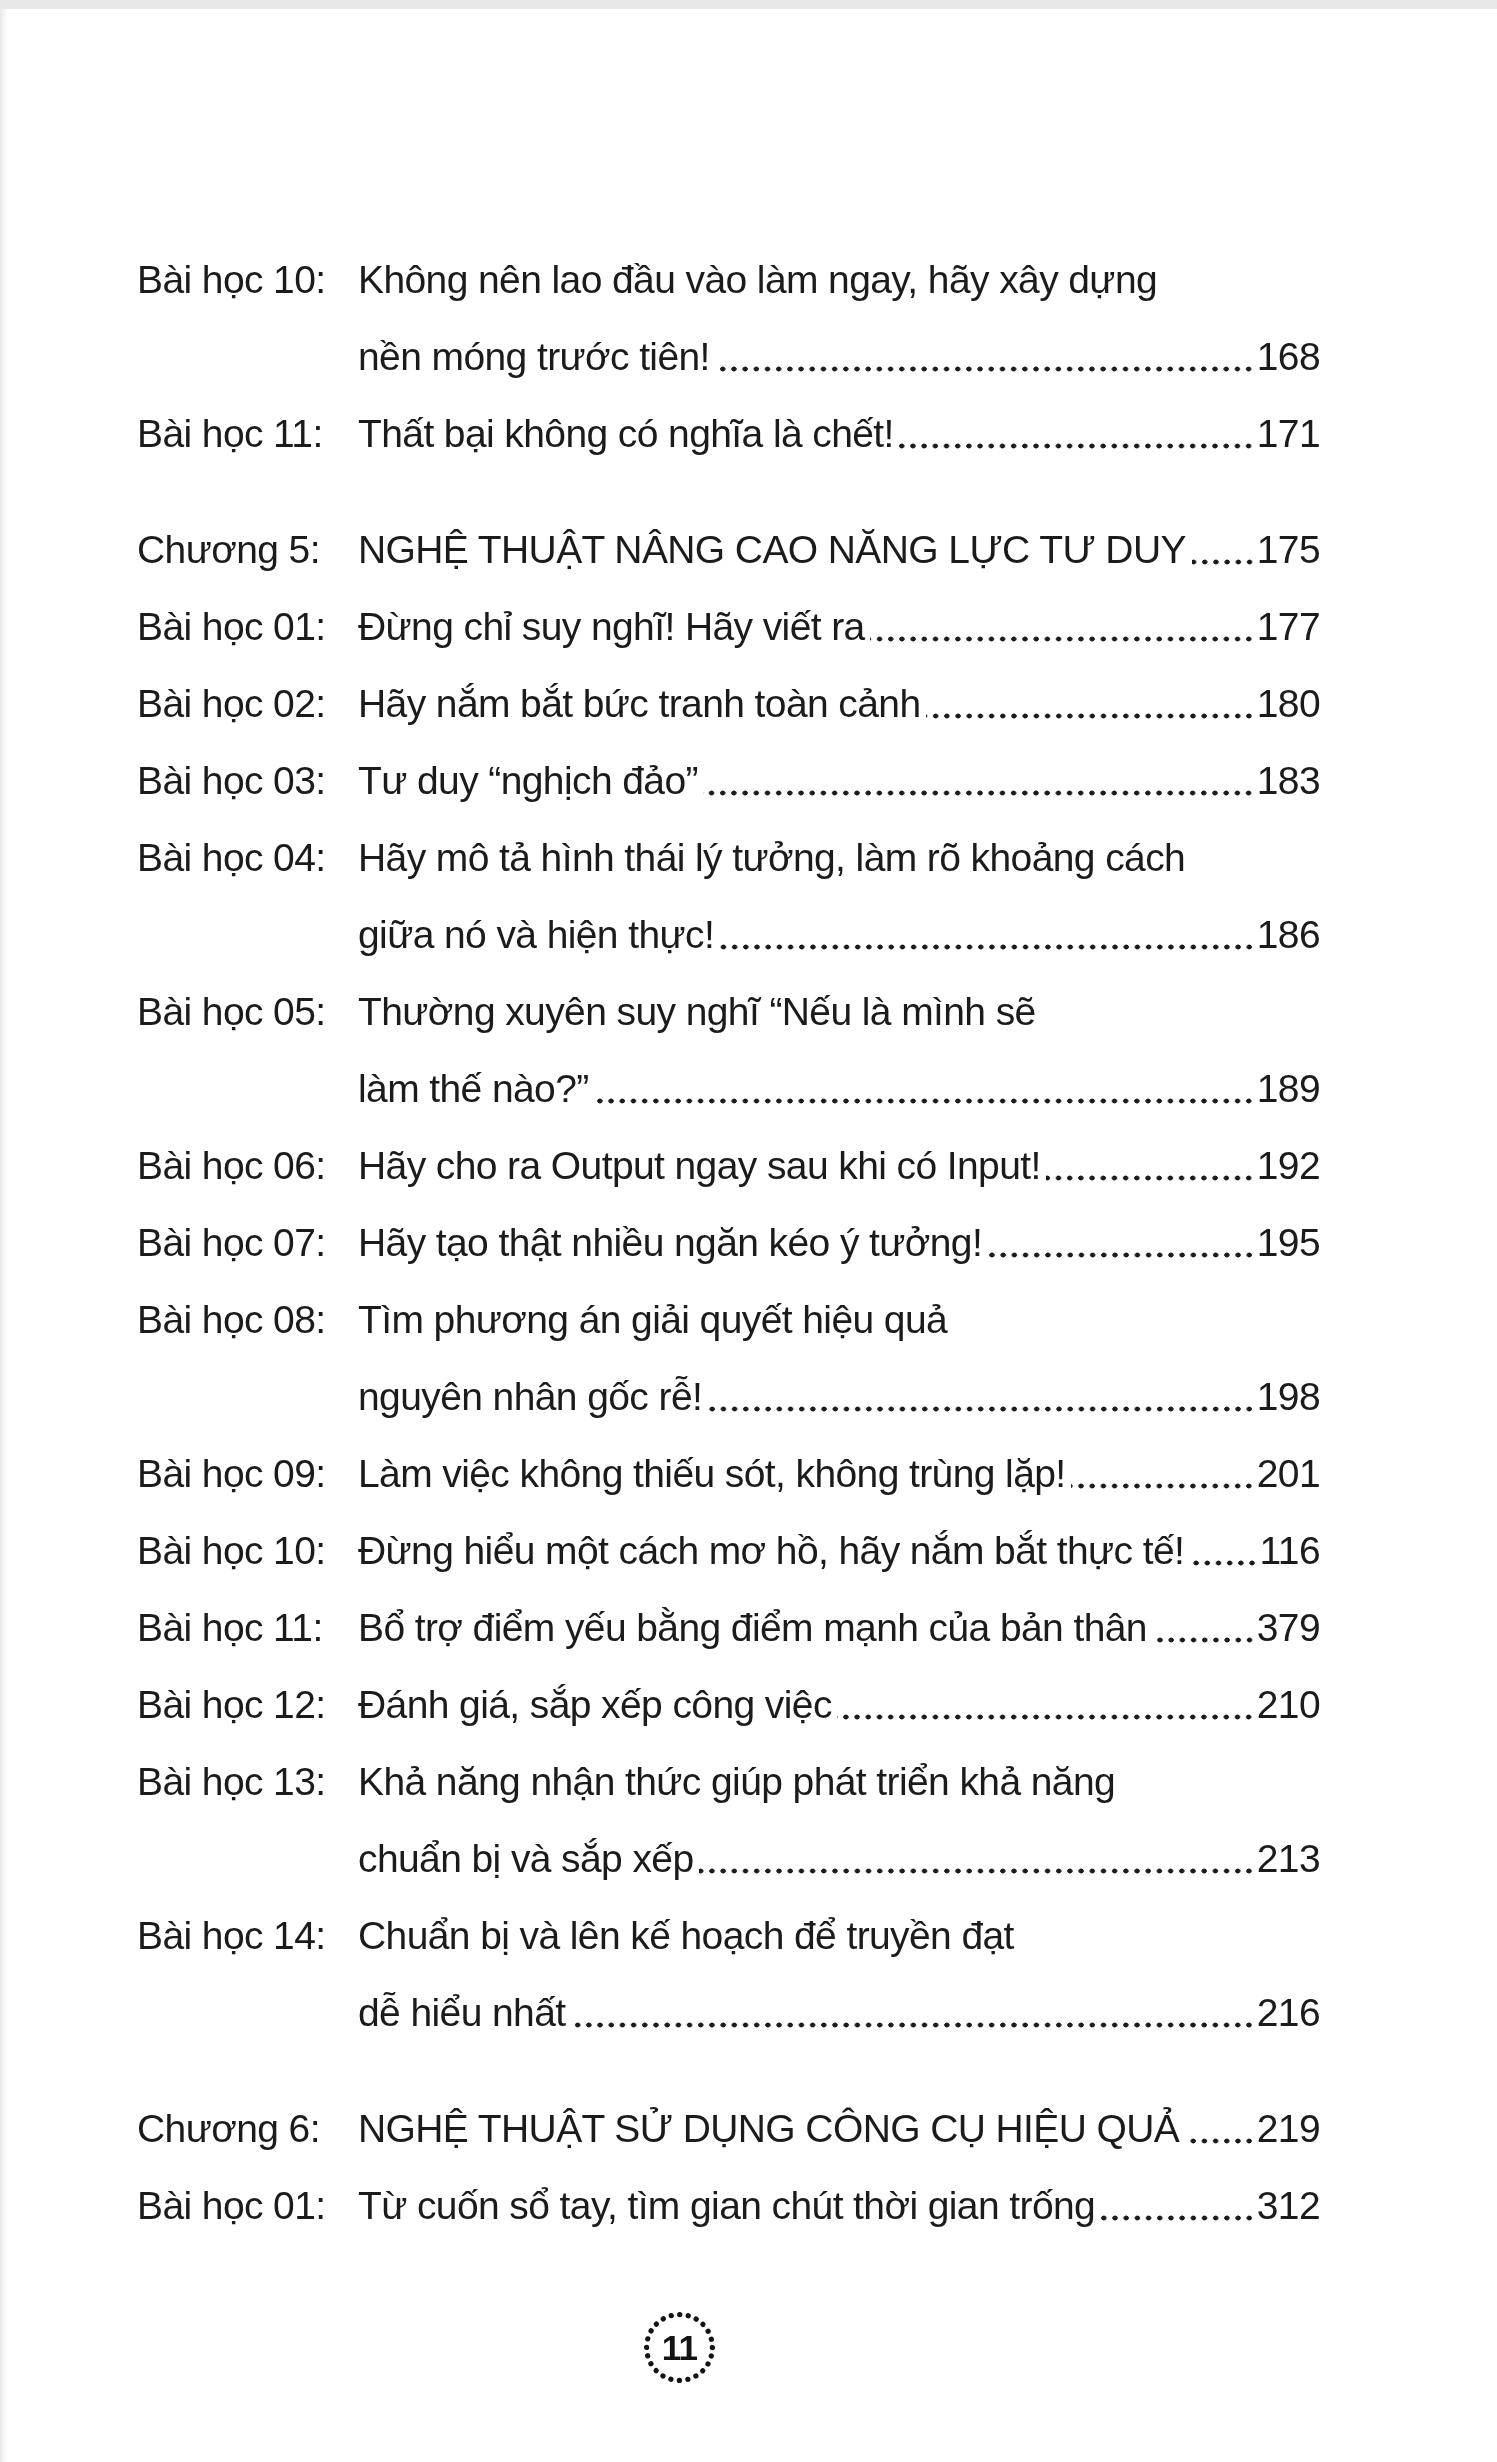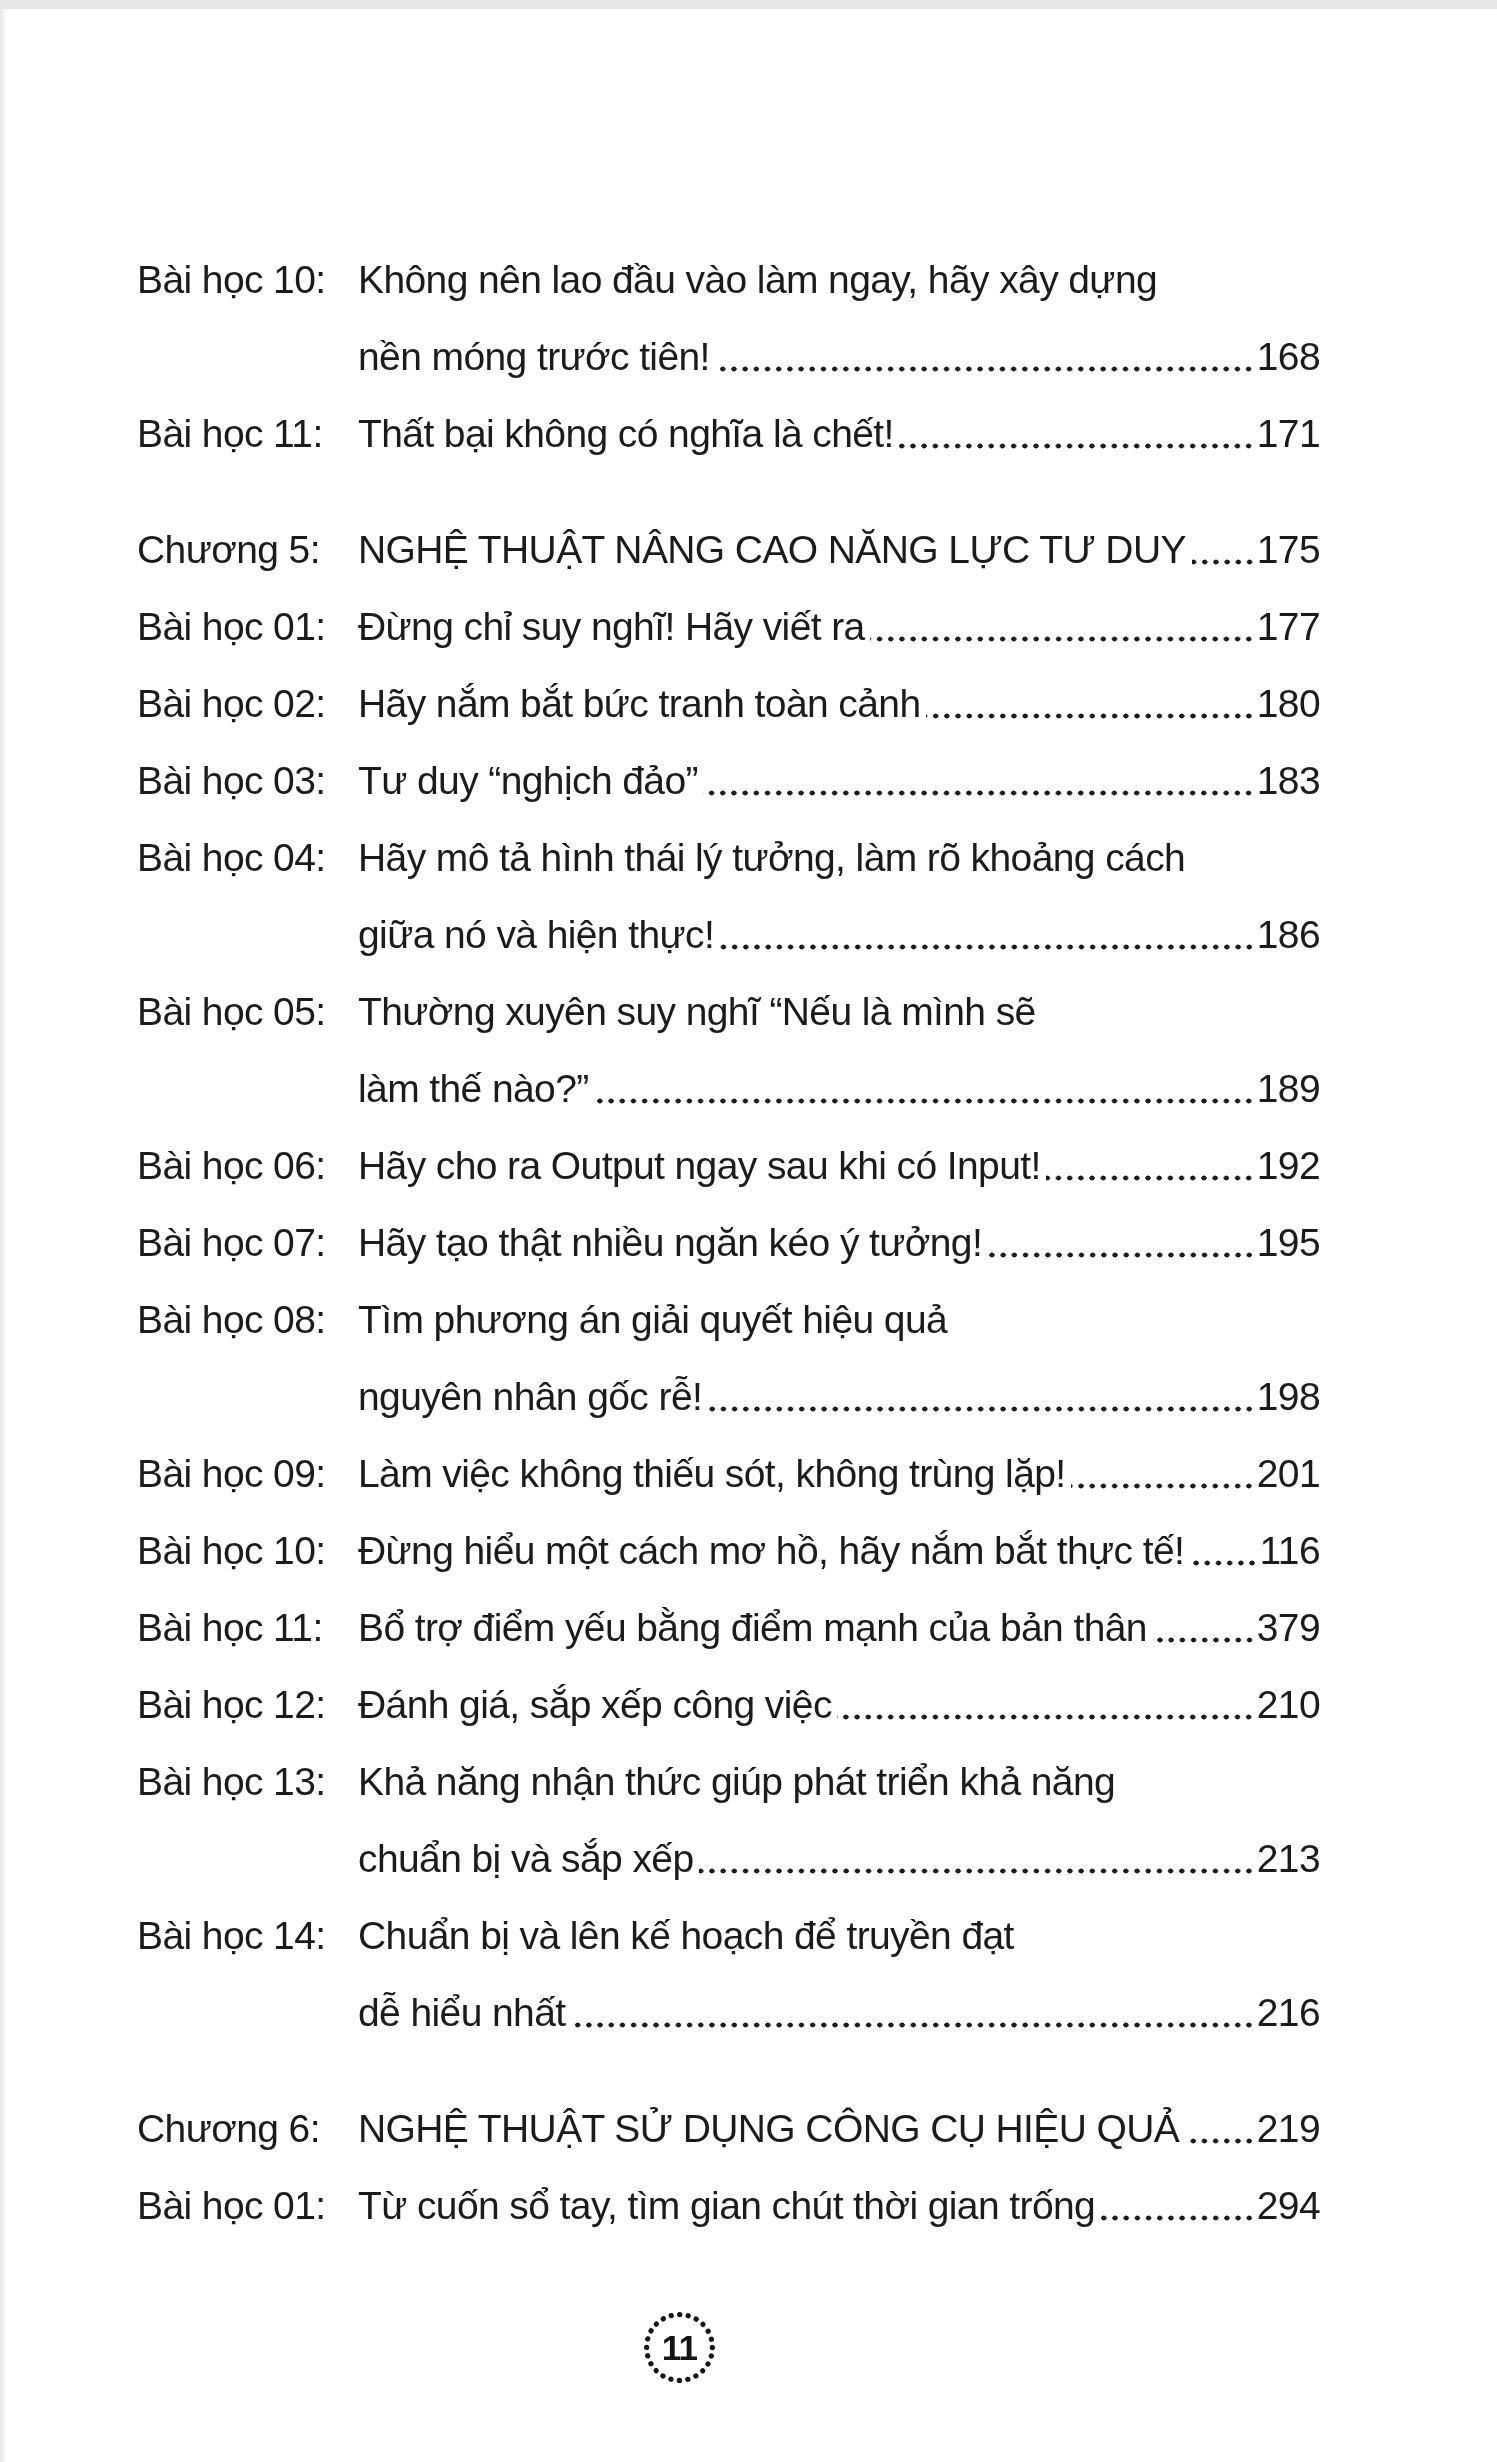--- a/index.html
+++ b/index.html
@@ -301,21 +301,21 @@
       </div>
         </div>
   </div>
       <div class="entry lesson">
     <div class="entry-label">Bài học 01:</div>
     <div class="entry-body">
 
     <div class="line">
         <span class="line-text">Từ cuốn sổ tay, tìm gian chút thời gian trống</span>
         <span class="leader"></span>
-        <span class="page-num">294</span>
+        <span class="page-num">312</span>
       </div>
         </div>
   </div>
     </main>
 
   <div class="page-badge">
     <svg width="77" height="77" viewBox="0 0 110 110" aria-hidden="true">
       <circle cx="55" cy="55" r="47" fill="none" stroke="#141414" stroke-width="7.5" stroke-linecap="round" stroke-dasharray="0.1 12.2"></circle>
     </svg>
     <span class="page-badge-num">11</span>

